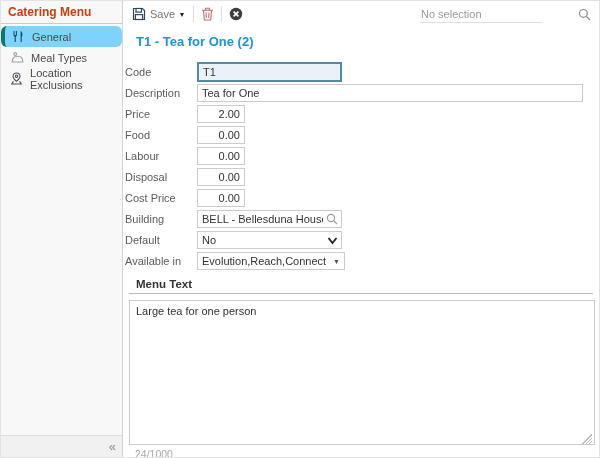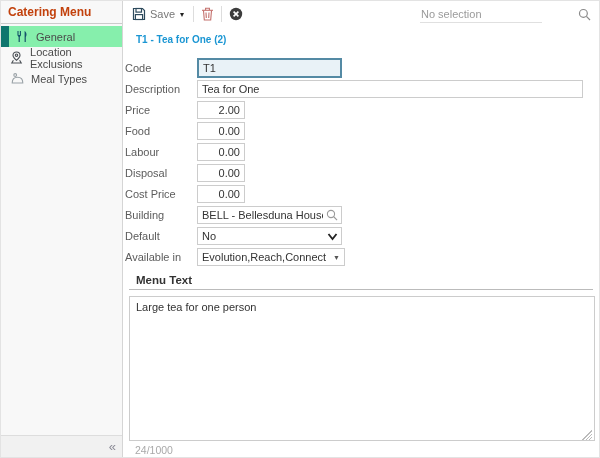--- a/index.html
+++ b/index.html
@@ -27,22 +27,23 @@
   }
   .sidebar-items { padding-top:2px; }
   .side-item {
     display:flex; align-items:center;
     height:21px; cursor:pointer;
     padding-left:4px;
     border-left:3px solid transparent;
     color:#4a4a4a;
   }
   .side-item.selected {
-    background:#86efac;
-    border-left:8px solid #0f766e;
+    background:#7dd3fc;
+    border-left:4px solid #0f766e;
+    border-radius:6px;
   }
   .side-item .icn { width:18px; display:flex; justify-content:center; margin-right:5px; }
   .side-item .lbl { font-size:11px; }
   .sidebar-footer {
     margin-top:auto;
     height:22px;
     background:#f1f1f1;
     border-top:1px solid #ddd;
     display:flex; align-items:center; justify-content:flex-end;
     padding-right:6px;
@@ -64,21 +65,21 @@
   .selection-input {
     border:none; border-bottom:1px solid #e0e0e0;
     width:122px; font-size:11px; color:#999;
     font-family:"Liberation Sans", sans-serif;
     background:transparent; outline:none; padding:2px 1px;
   }
   .selection-input::placeholder { color:#9a9a9a; }
   .tb-search { margin-left:12px; cursor:pointer; display:flex; }
 
   .record-title {
-    color:#1b96d3; font-weight:bold; font-size:10px;
+    color:#1b96d3; font-weight:bold; font-size:13px;
     margin:7px 0 0 13px;
   }
 
   
   .form { margin:14px 0 0 2px; }
   .form-row { display:flex; align-items:center; margin-bottom:4px; height:17px; }
   .form-label { width:72px; color:#5c5c5c; font-size:11px; flex-shrink:0; }
   .txt-input {
     height:17px; border:1px solid #ccc; background:#fff;
     font-family:"Liberation Sans", sans-serif; font-size:11px; color:#333;
@@ -146,40 +147,40 @@
               <path d="M8.6 1 C10.8 2 11 5.5 9.8 7 L9.8 12 L8.6 12 Z" stroke="none"></path>
             </g>
           </svg>
         </span>
         <span class="lbl">General</span>
       </div>
 
       <div class="side-item">
         <span class="icn">
           <svg width="13" height="13" viewBox="0 0 13 13">
+            <g stroke="#9aa2a7" stroke-width="1.1" fill="none">
+              <circle cx="4.2" cy="3" r="1.4"></circle>
+              <path d="M1.2 11 C1.2 7.2 3.6 5.2 6.6 5.2 C9.6 5.2 11.8 7.2 11.8 11 Z"></path>
+            </g>
+          </svg>
+        </span>
+        <span class="lbl">Meal Types</span>
+      </div>
+
+      <div class="side-item">
+        <span class="icn">
+          <svg width="13" height="13" viewBox="0 0 13 13">
             <g stroke="#4a4f55" stroke-width="1.1" fill="none">
               <path d="M6.5 1 C4.4 1 3 2.5 3 4.3 C3 6.4 6.5 9.4 6.5 9.4 C6.5 9.4 10 6.4 10 4.3 C10 2.5 8.6 1 6.5 1 Z"></path>
               <circle cx="6.5" cy="4.2" r="1.2"></circle>
               <path d="M3.4 9.3 L1.8 12 L11.2 12 L9.6 9.3"></path>
             </g>
           </svg>
         </span>
         <span class="lbl">Location Exclusions</span>
-      </div>
-
-      <div class="side-item">
-        <span class="icn">
-          <svg width="13" height="13" viewBox="0 0 13 13">
-            <g stroke="#9aa2a7" stroke-width="1.1" fill="none">
-              <circle cx="4.2" cy="3" r="1.4"></circle>
-              <path d="M1.2 11 C1.2 7.2 3.6 5.2 6.6 5.2 C9.6 5.2 11.8 7.2 11.8 11 Z"></path>
-            </g>
-          </svg>
-        </span>
-        <span class="lbl">Meal Types</span>
       </div>
 
     </div>
     <div class="sidebar-footer">
       <span class="collapse-btn">«</span>
     </div>
   </div>
 
   <div class="main">
 

